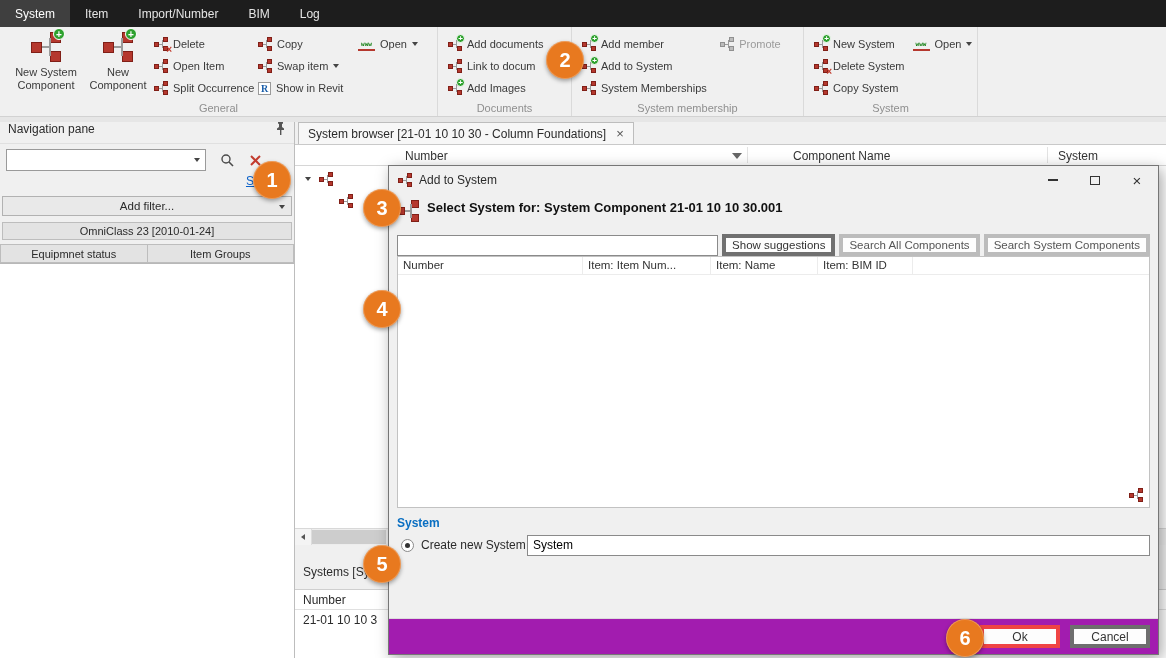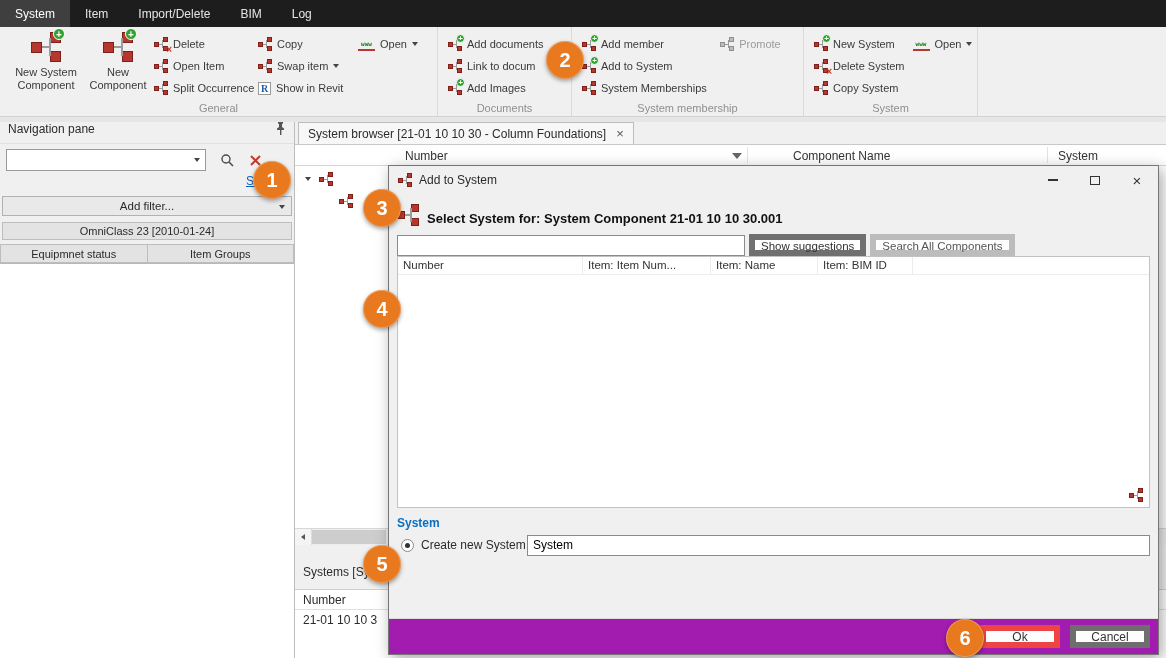--- a/index.html
+++ b/index.html
@@ -97,26 +97,26 @@
 
   
   .dialog{position:absolute;left:388px;top:165px;width:771px;height:490px;background:#f0f0f0;border:1px solid #767676;
           z-index:20;box-shadow:3px 4px 14px rgba(0,0,0,.35)}
   .dlg-title{height:28px;display:flex;align-items:center;gap:7px;padding-left:9px}
   .winbtns{margin-left:auto;display:flex;height:100%}
   .winbtn{width:42px;display:flex;align-items:center;justify-content:center;color:#333;font-size:15px}
   .minbar{width:10px;height:2px;background:#333}
   .maxbox{width:10px;height:9px;border:1px solid #333}
   .dlg-body{padding:4px 8px 0}
-  .dlg-header{display:flex;align-items:flex-end;gap:8px;margin:2px 0 8px;height:26px}
+  .dlg-header{display:flex;align-items:flex-start;gap:8px;margin:2px 0 8px;height:26px}
   .dlg-header b{font-size:13px;color:#111}
   .dlg-search{display:flex;align-items:center;gap:4px}
   input{font:12px "Liberation Sans","DejaVu Sans",sans-serif;outline:none}
   input.search{width:348px;height:21px;border:1px solid #8a8a8a;background:#fff;padding:0 4px}
-  .btn{appearance:none;background:#fdfdfd;border:6px solid #ef4444;height:22px;padding:0 6px;
+  .btn{appearance:none;background:#fdfdfd;border:4px solid #ef4444;height:22px;padding:0 6px;
        font:11.5px "Liberation Sans","DejaVu Sans",sans-serif;color:#333;white-space:nowrap}
   .btn.sugg{border-color:#707070}
   .btn.dim{color:#555;border-color:#bcbcbc}
   .sect{margin:8px 0 3px;height:15px;font-weight:bold;font-size:12px;color:#0a6fc2}
   .listbox{position:relative;height:252px;background:#fff;border:1px solid #c2c2c2}
   .list-header{display:flex;height:18px;border-bottom:1px solid #ececec}
   .lh{height:17px;line-height:17px;padding:0 5px;font-size:11.5px;color:#333;border-right:1px solid #ececec;overflow:hidden;white-space:nowrap}
   .corner{position:absolute;right:6px;bottom:5px}
   .form-row{display:flex;align-items:center;margin-top:3px;height:22px;padding-left:4px}
   .form-row + .form-row{margin-top:7px}
@@ -136,21 +136,21 @@
          box-shadow:0 2px 4px rgba(0,0,0,.35), inset 0 0 0 1px rgba(255,255,255,.25)}
 </style>
 </head>
 <body>
 
 <div class="app">
 
   <div class="menubar">
     <div class="mtab active">System</div>
     <div class="mtab">Item</div>
-    <div class="mtab">Import/Delete</div>
+    <div class="mtab">Import/Number</div>
     <div class="mtab">BIM</div>
     <div class="mtab">Log</div>
   </div>
 
   <div class="ribbon">
     <div class="rgroup" style="width:438px">
       <div class="rg-cols">
         <div class="btn-large">
           <span class="ci lg">
               <i></i>
@@ -459,20 +459,21 @@
             <i></i>
             <i></i>
             <i></i>
           </span>
         <b>Select System for: System Component 21-01 10 10 30.001</b>
       </div>
       <div class="dlg-search">
         <input class="search" value="" style="">
         <button class="btn sugg">Show suggestions</button>
         <button class="btn dim">Search All Components</button>
+        <button class="btn dim">Search System Components</button>
       </div>
       <div class="listbox">
         <div class="list-header">
           <span class="lh" style="width:185px">Number</span>
           <span class="lh" style="width:128px">Item: Item Num...</span>
           <span class="lh" style="width:107px">Item: Name</span>
           <span class="lh" style="width:95px">Item: BIM ID</span>
         </div>
         <span class="ci corner">
             <i></i>

